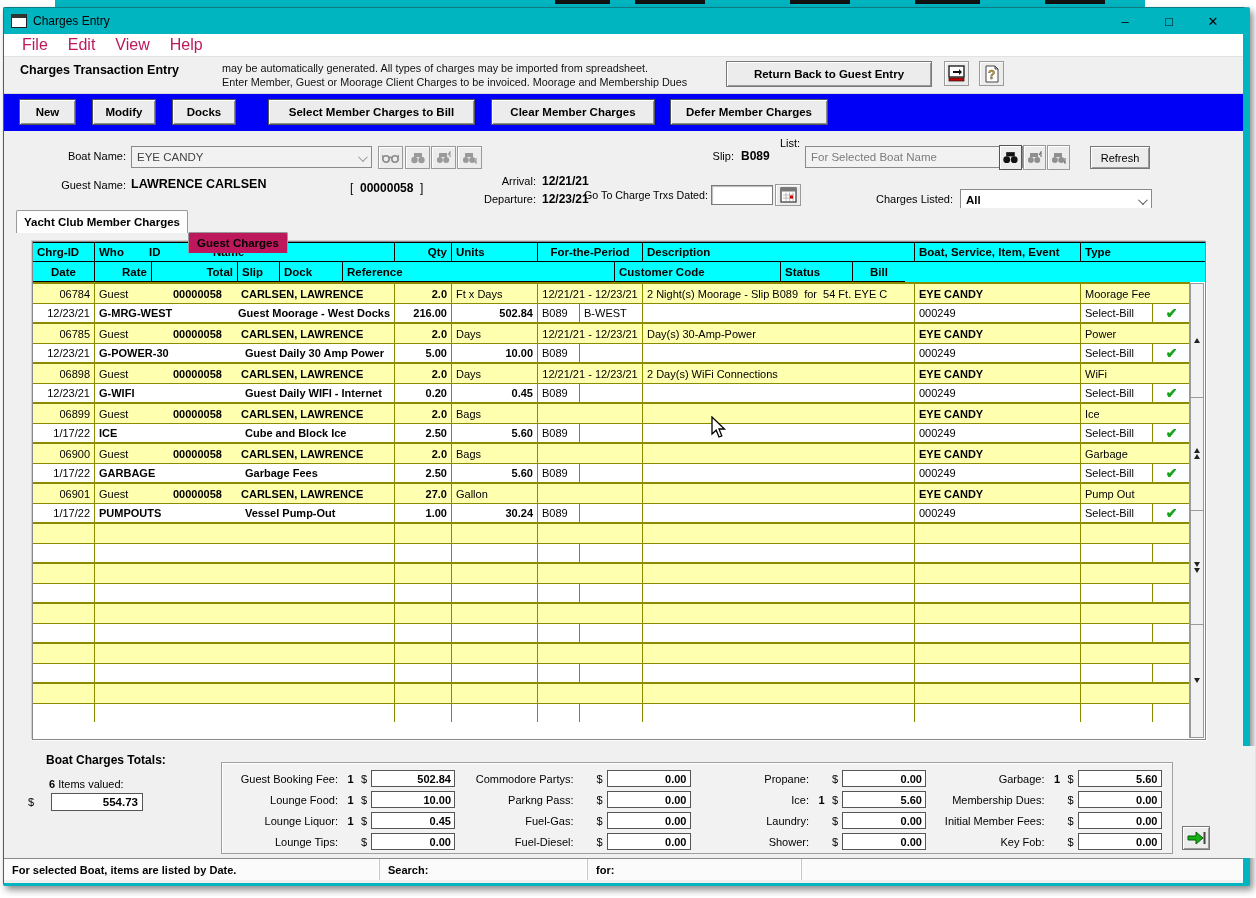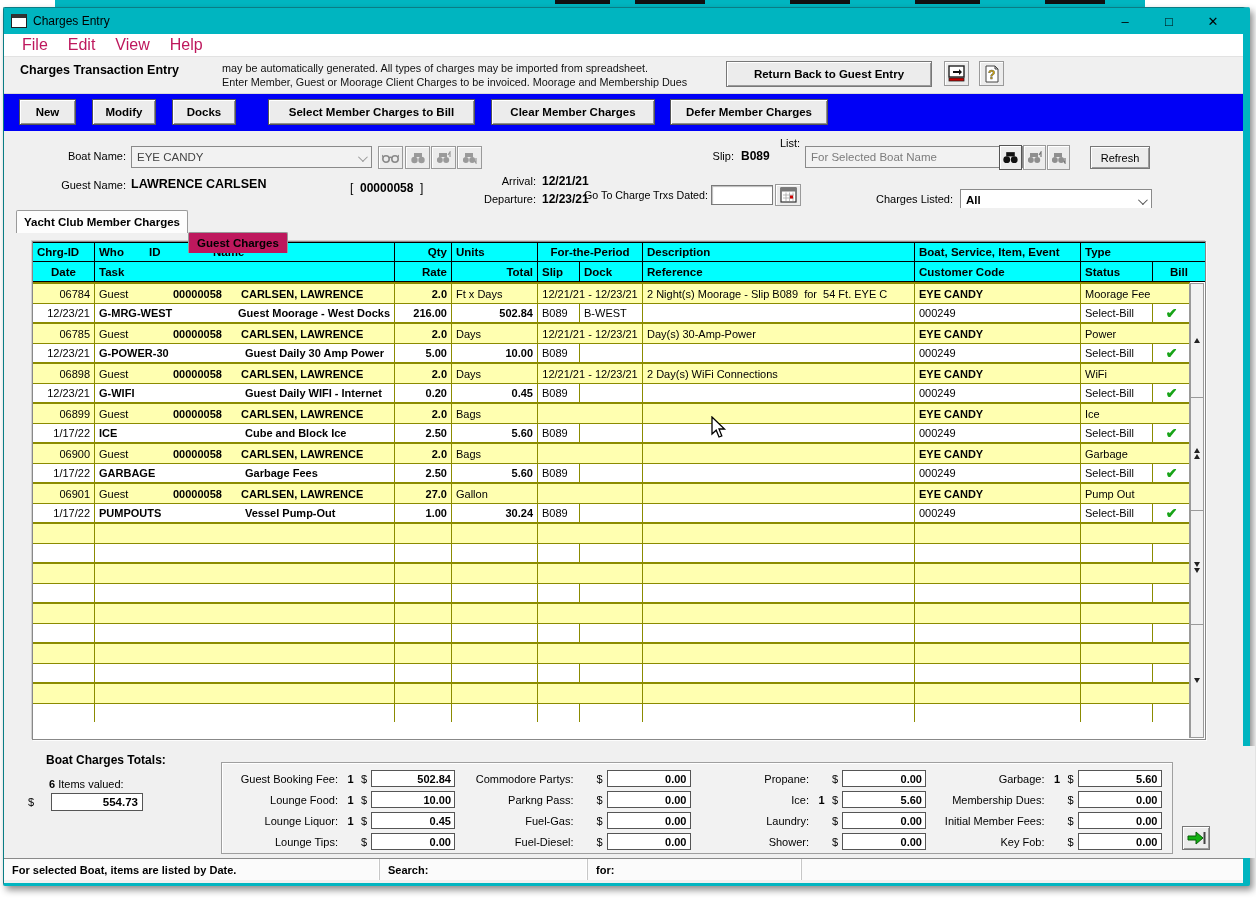--- a/index.html
+++ b/index.html
@@ -303,21 +303,20 @@
               </div>
               <div class="hcell" style="width:57px;justify-content:flex-end;">Qty</div>
               <div class="hcell" style="width:86px;">Units</div>
               <div class="hcell" style="width:105px;justify-content:center;">For-the-Period</div>
               <div class="hcell" style="width:272px;">Description</div>
               <div class="hcell" style="width:166px;">Boat, Service, Item, Event</div>
               <div class="hcell" style="width:124px;border-right:none;">Type</div>
             </div>
             <div class="hrow">
               <div class="hcell" style="width:62px;justify-content:center;">Date</div>
-              <div class="hcell" style="width:300px;">Task</div>
               <div class="hcell" style="width:57px;justify-content:flex-end;">Rate</div>
               <div class="hcell" style="width:86px;justify-content:flex-end;">Total</div>
               <div class="hcell" style="width:42px;">Slip</div>
               <div class="hcell" style="width:63px;">Dock</div>
               <div class="hcell" style="width:272px;">Reference</div>
               <div class="hcell" style="width:166px;">Customer Code</div>
               <div class="hcell" style="width:72px;">Status</div>
               <div class="hcell" style="width:52px;justify-content:center;border-right:none;">Bill</div>
             </div>
           </div>

